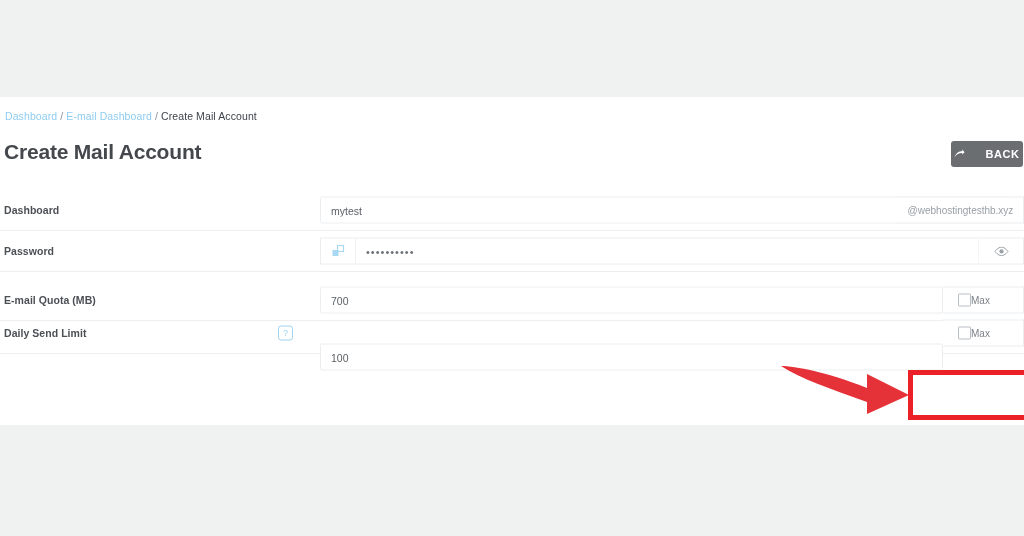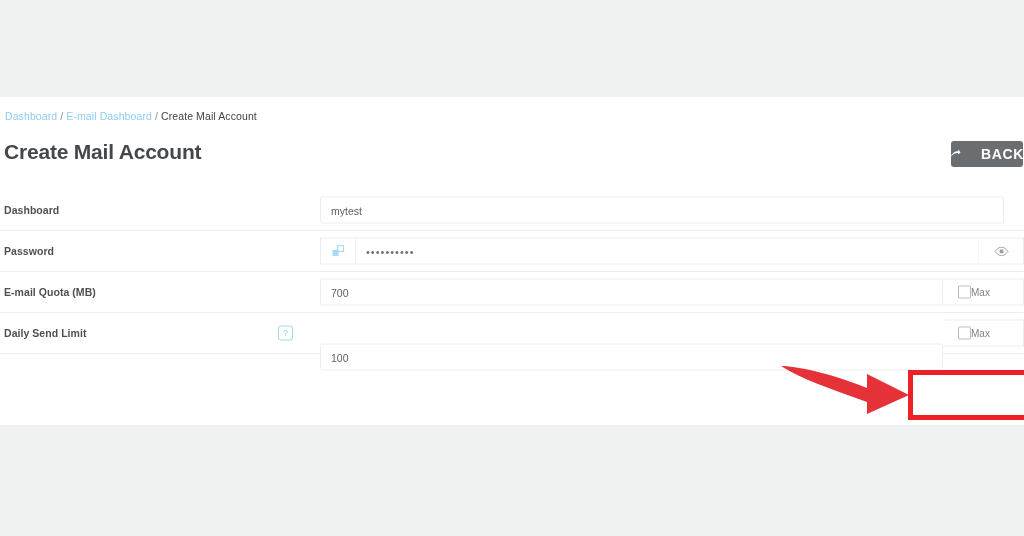--- a/index.html
+++ b/index.html
@@ -86,21 +86,21 @@
   .back-button {
     position: absolute;
     right: 1px;
     top: 141px;
     width: 72px;
     height: 26px;
     background: #6b6e70;
     border: none;
     border-radius: 3px;
     color: #ffffff;
-    font-size: 14px;
+    font-size: 11px;
     font-weight: bold;
     letter-spacing: 0.6px;
     display: flex;
     align-items: center;
     justify-content: center;
     gap: 20px;
     cursor: pointer;
     padding: 0;
     font-family: "Liberation Sans", sans-serif;
   }
@@ -110,21 +110,21 @@
   .form-row {
     position: absolute;
     left: 0;
     width: 1024px;
     height: 41px;
     border-bottom: 1px solid #eceef0;
     box-sizing: border-box;
   }
   #row-username { top: 190px; }
   #row-password { top: 231px; }
-  #row-quota    { top: 272px; }
+  #row-quota    { top: 280px; }
   #row-limit    { top: 313px; }
 
   .field-label {
     position: absolute;
     left: 4px;
     top: 50%;
     transform: translateY(-50%);
     font-size: 10.5px;
     font-weight: bold;
     color: #4c5055;
@@ -321,20 +321,21 @@
       <svg width="11" height="10" viewBox="0 0 11 10">
         <path d="M0.5 8.2 C2.2 3.6 5.4 2.1 8.2 2.3 L8.2 0.6 L10.6 3.2 L8.2 5.6 L8.2 4.0 C5.6 3.8 2.6 5.0 0.5 8.2 Z" fill="#ffffff"></path>
       </svg>
     </span>
     <span>BACK</span>
   </button>
 
   <div class="form-row" id="row-username">
     <label class="field-label">Dashboard</label>
     <input class="text-input" id="input-username" type="text" value="mytest" style="">
+    <div class="domain-suffix">@webhostingtesthb.xyz</div>
   </div>
 
   <div class="form-row" id="row-password">
     <label class="field-label">Password</label>
     <div class="pw-group">
       <div class="pw-generate">
         <svg width="13" height="13" viewBox="0 0 13 13">
           <rect x="0.5" y="5.5" width="6" height="6" fill="#a9d9f2"></rect>
           <rect x="5.5" y="1.0" width="6" height="6" fill="none" stroke="#a9d9f2" stroke-width="1.2"></rect>
         </svg>

